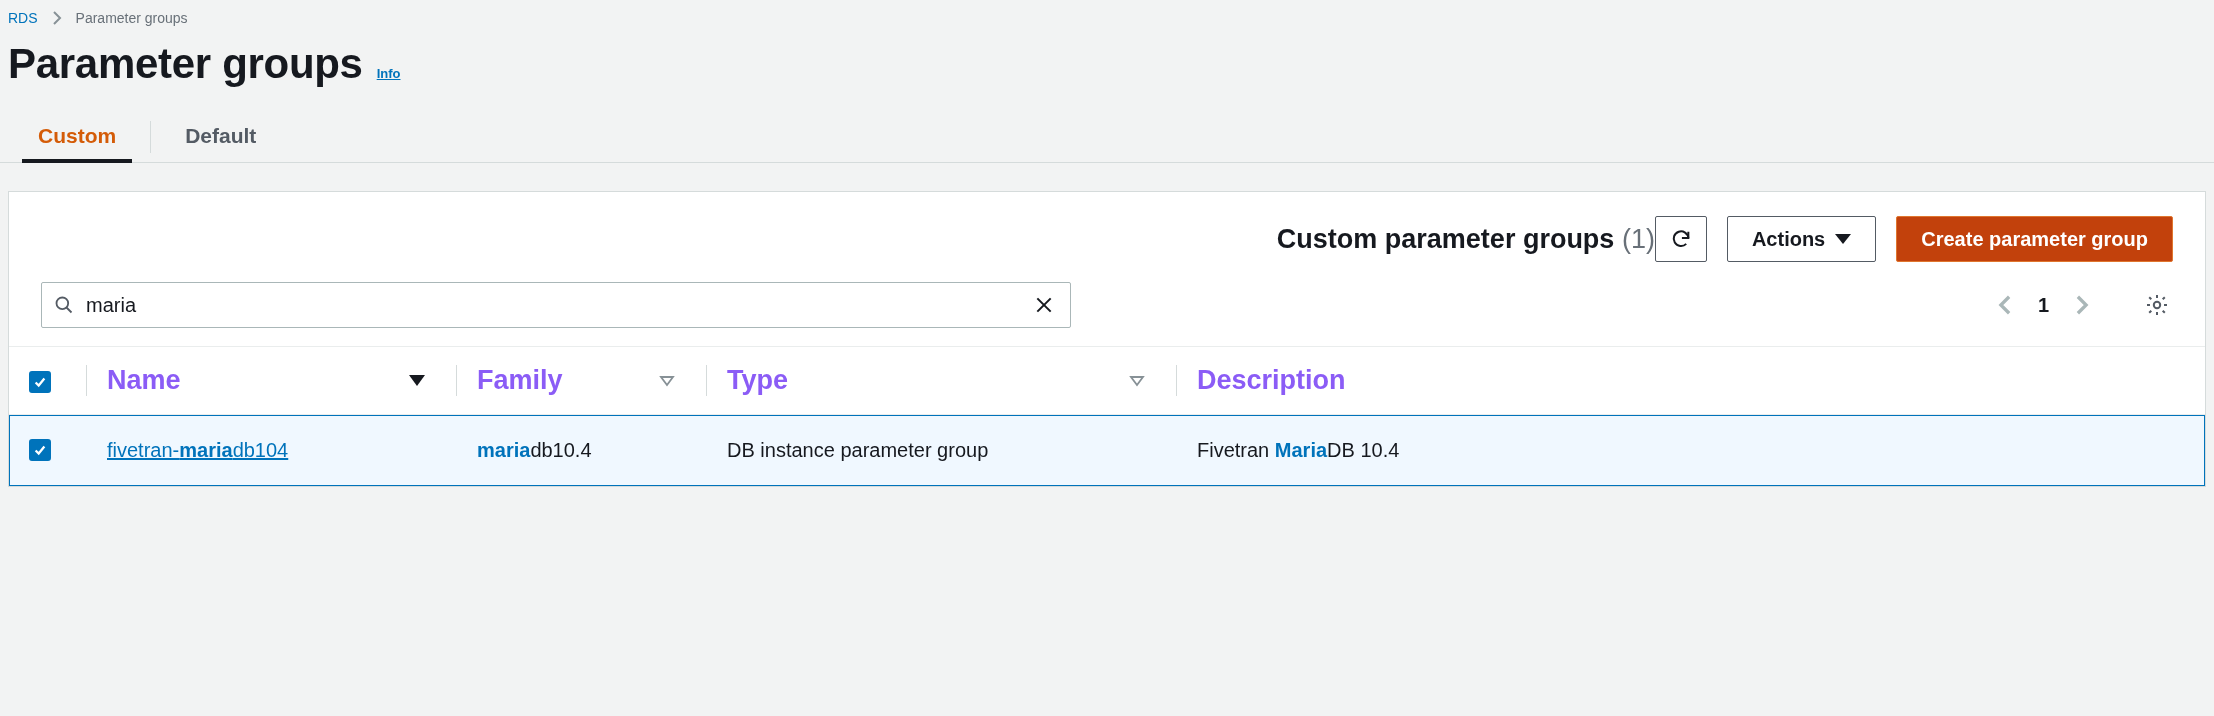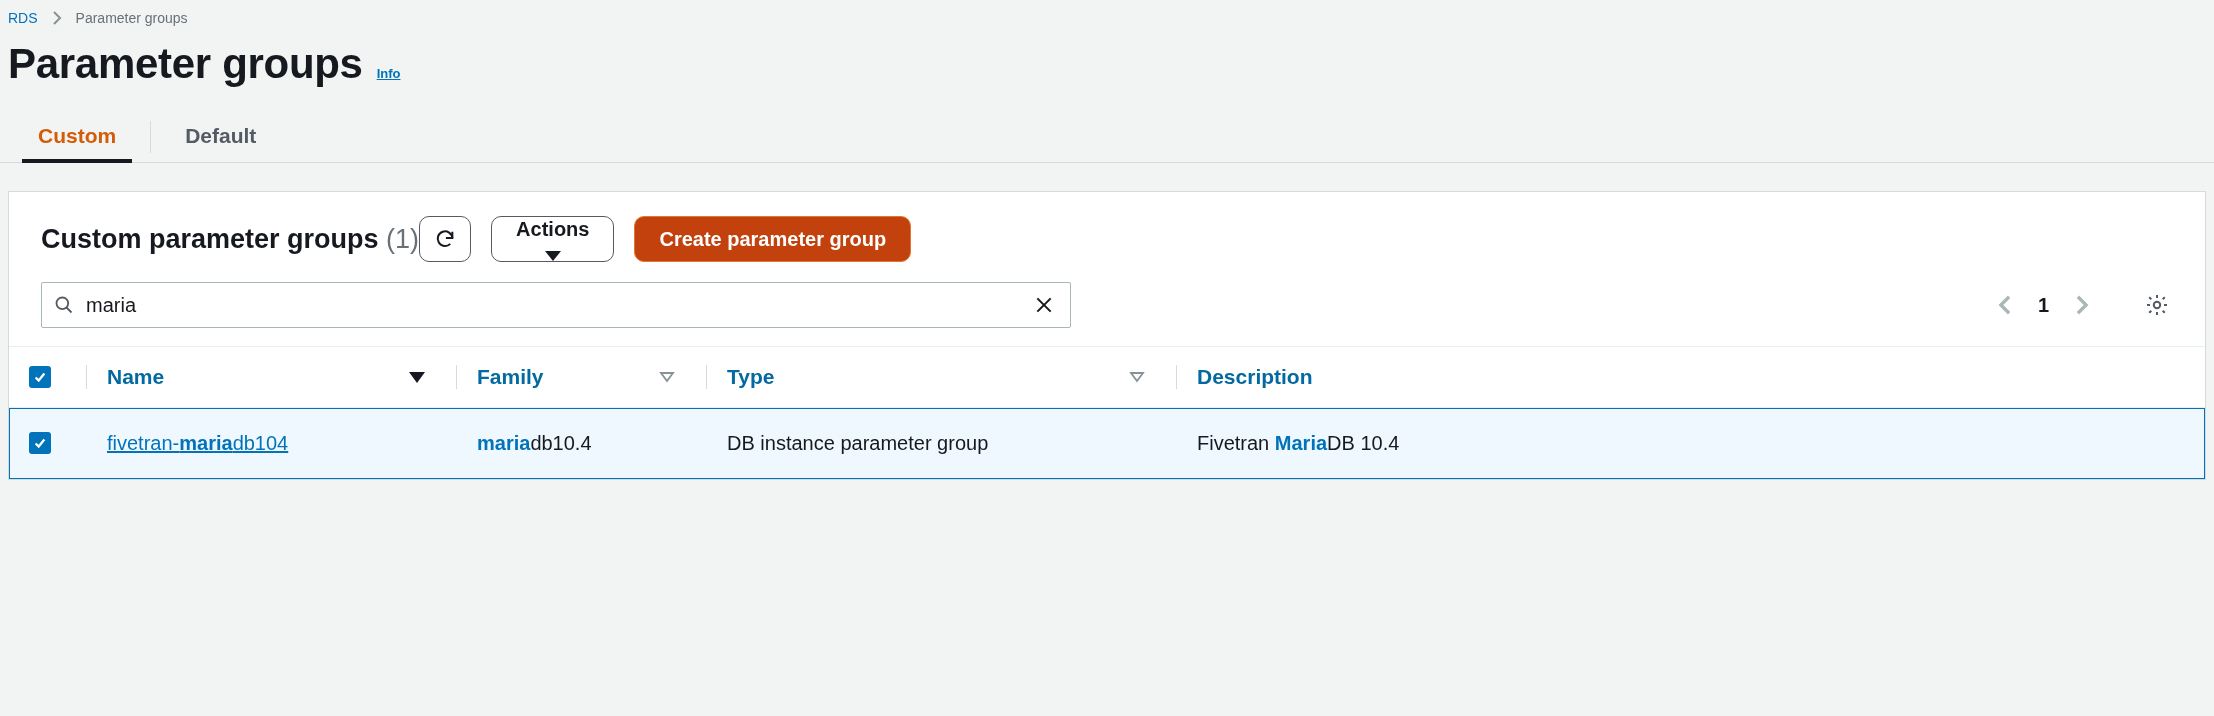--- a/index.html
+++ b/index.html
@@ -68,21 +68,21 @@
     background: #d5dbdb;
   }
   .panel {
     margin: 28px 8px 0 8px;
     background: #fff;
     border: 1px solid #d5dbdb;
   }
   .panel-header {
     display: flex;
     align-items: center;
-    justify-content: flex-start;
+    justify-content: flex-end;
     padding: 24px 32px 6px 32px;
   }
   .panel-title {
     font-size: 27px;
     font-weight: 700;
   }
   .panel-title .count { color: #687078; font-weight: 400; }
   .panel-actions {
     display: flex;
     align-items: center;
@@ -94,22 +94,21 @@
     justify-content: center;
     gap: 10px;
     height: 46px;
     padding: 0 24px;
     border: 1.5px solid #545b64;
     background: #fff;
     color: #16191f;
     font-weight: 700;
     font-size: 20px;
     cursor: pointer;
-    border-radius: 10px;
-    flex-direction: column;
+    border-radius: 2px;
   }
   .btn.icon-only { padding: 0 14px; width: 52px; }
   .btn.primary {
     background: #c2410c;
     border-color: #e0762f;
     color: #fff;
   }
   .caret-down {
     width: 0; height: 0;
     border-left: 8px solid transparent;
@@ -156,23 +155,23 @@
     color: #aab7b8;
     padding: 4px;
   }
   .pager .gear-btn { margin-left: 26px; }
   table.data {
     width: 100%;
     border-collapse: collapse;
   }
   table.data thead th {
     text-align: left;
-    font-size: 21px;
-    font-weight: 700;
-    color: #0369a1;
+    font-size: 27px;
+    font-weight: 700;
+    color: #8b5cf6;
     padding: 18px 20px;
     border-top: 1px solid #eaeded;
     border-bottom: 1px solid #eaeded;
     position: relative;
   }
   table.data thead th .th-inner {
     display: flex;
     align-items: center;
     gap: 10px;
   }

